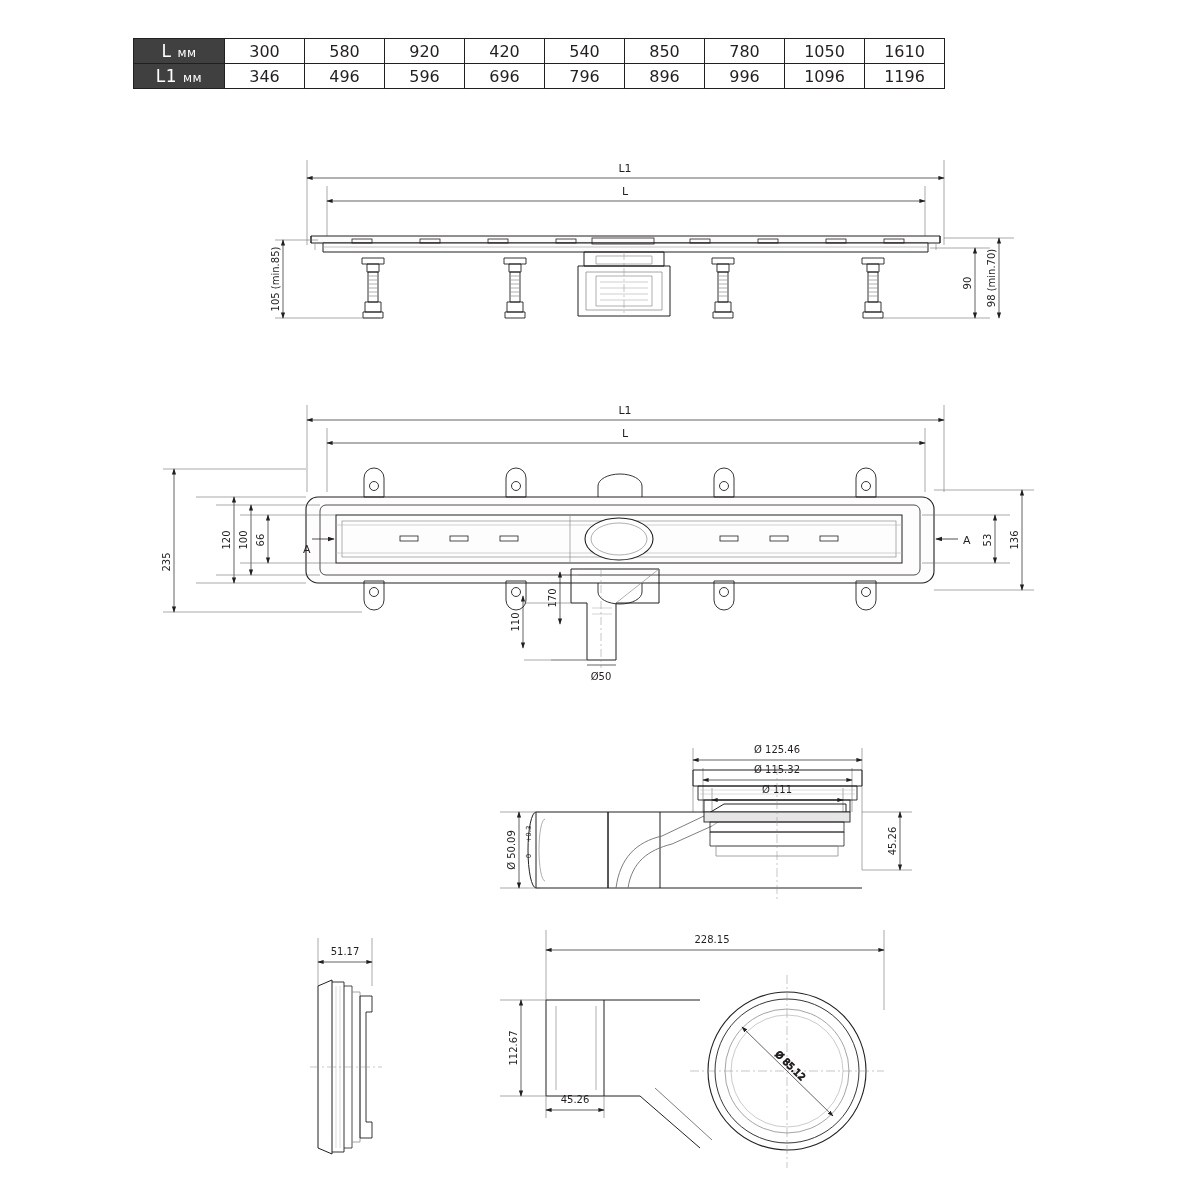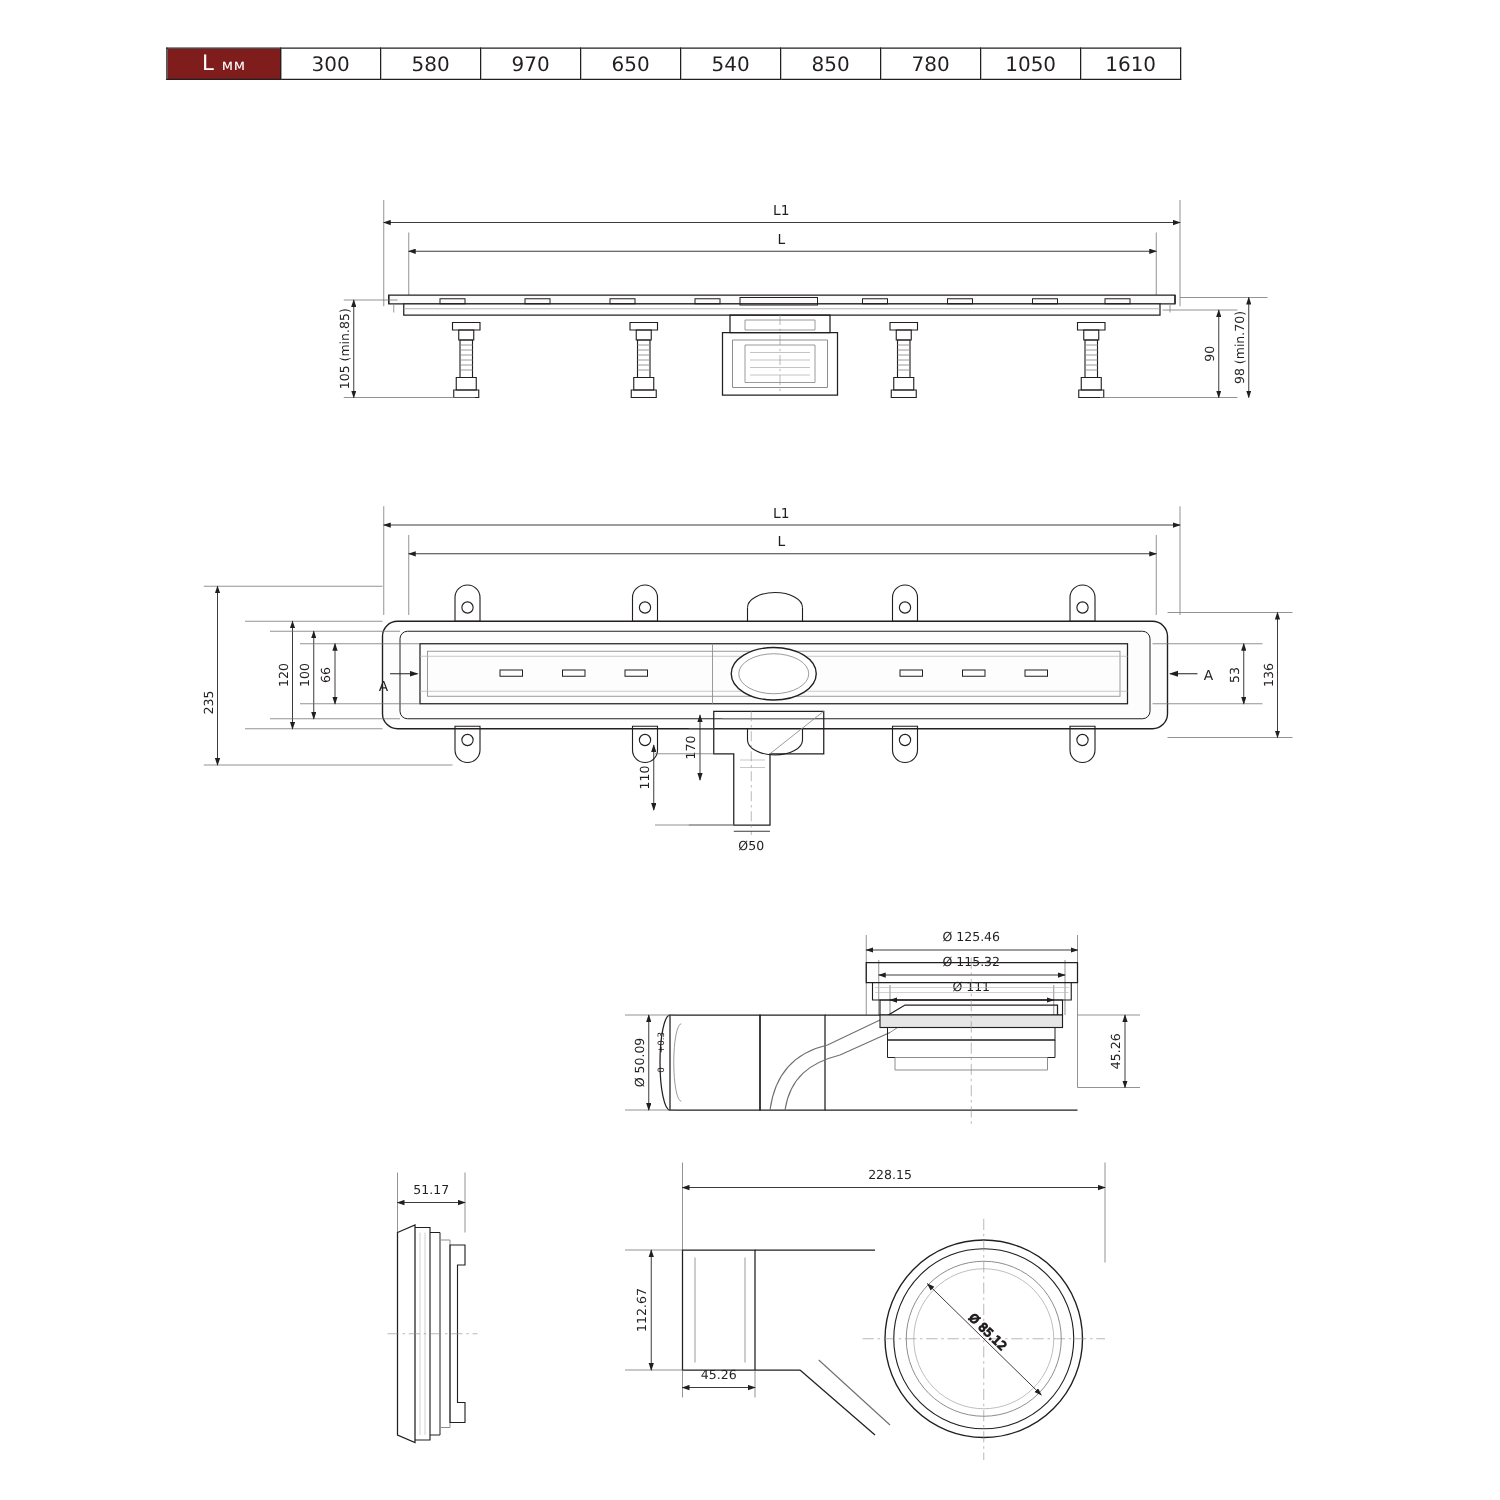--- a/index.html
+++ b/index.html
@@ -22,21 +22,21 @@
     font-family:"DejaVu Sans", sans-serif;
   }
   .spec-table td{
     border:1px solid #231f20;
     text-align:center;
     font-size:16px;
     height:24px;
     padding:0;
   }
   .spec-table td.head{
-    background:#7f1d1d;
+    background:#404040;
     color:#ffffff;
     width:90px;
     font-size:17px;
     letter-spacing:.5px;
   }
   .spec-table td.head .unit{font-size:12px;}
   .spec-table td.val{width:79px;font-size:16px;}
 </style>
 </head>
 <body>
@@ -44,27 +44,41 @@
 <div class="stage">
 
   <table class="spec-table">
     <tbody>
         <tr>
       <td class="head">
         <span>L</span> <span class="unit">мм</span>
       </td>
       <td class="val">300</td>
       <td class="val">580</td>
-      <td class="val">970</td>
-      <td class="val">650</td>
+      <td class="val">920</td>
+      <td class="val">420</td>
       <td class="val">540</td>
       <td class="val">850</td>
       <td class="val">780</td>
       <td class="val">1050</td>
       <td class="val">1610</td>
+    </tr>
+    <tr>
+      <td class="head">
+        <span>L1</span> <span class="unit">мм</span>
+      </td>
+      <td class="val">346</td>
+      <td class="val">496</td>
+      <td class="val">596</td>
+      <td class="val">696</td>
+      <td class="val">796</td>
+      <td class="val">896</td>
+      <td class="val">996</td>
+      <td class="val">1096</td>
+      <td class="val">1196</td>
     </tr>
   </tbody>
     </table>
 
   <svg width="1200" height="1200" viewBox="0 0 1200 1200">
     <defs>
       <marker id="ar" markerWidth="9" markerHeight="9" refX="8" refY="3" orient="auto" markerUnits="strokeWidth">
         <path d="M0,0 L9,3 L0,6 z" fill="#231f20"></path>
       </marker>
       <marker id="arS" markerWidth="9" markerHeight="9" refX="1" refY="3" orient="auto" markerUnits="strokeWidth">

